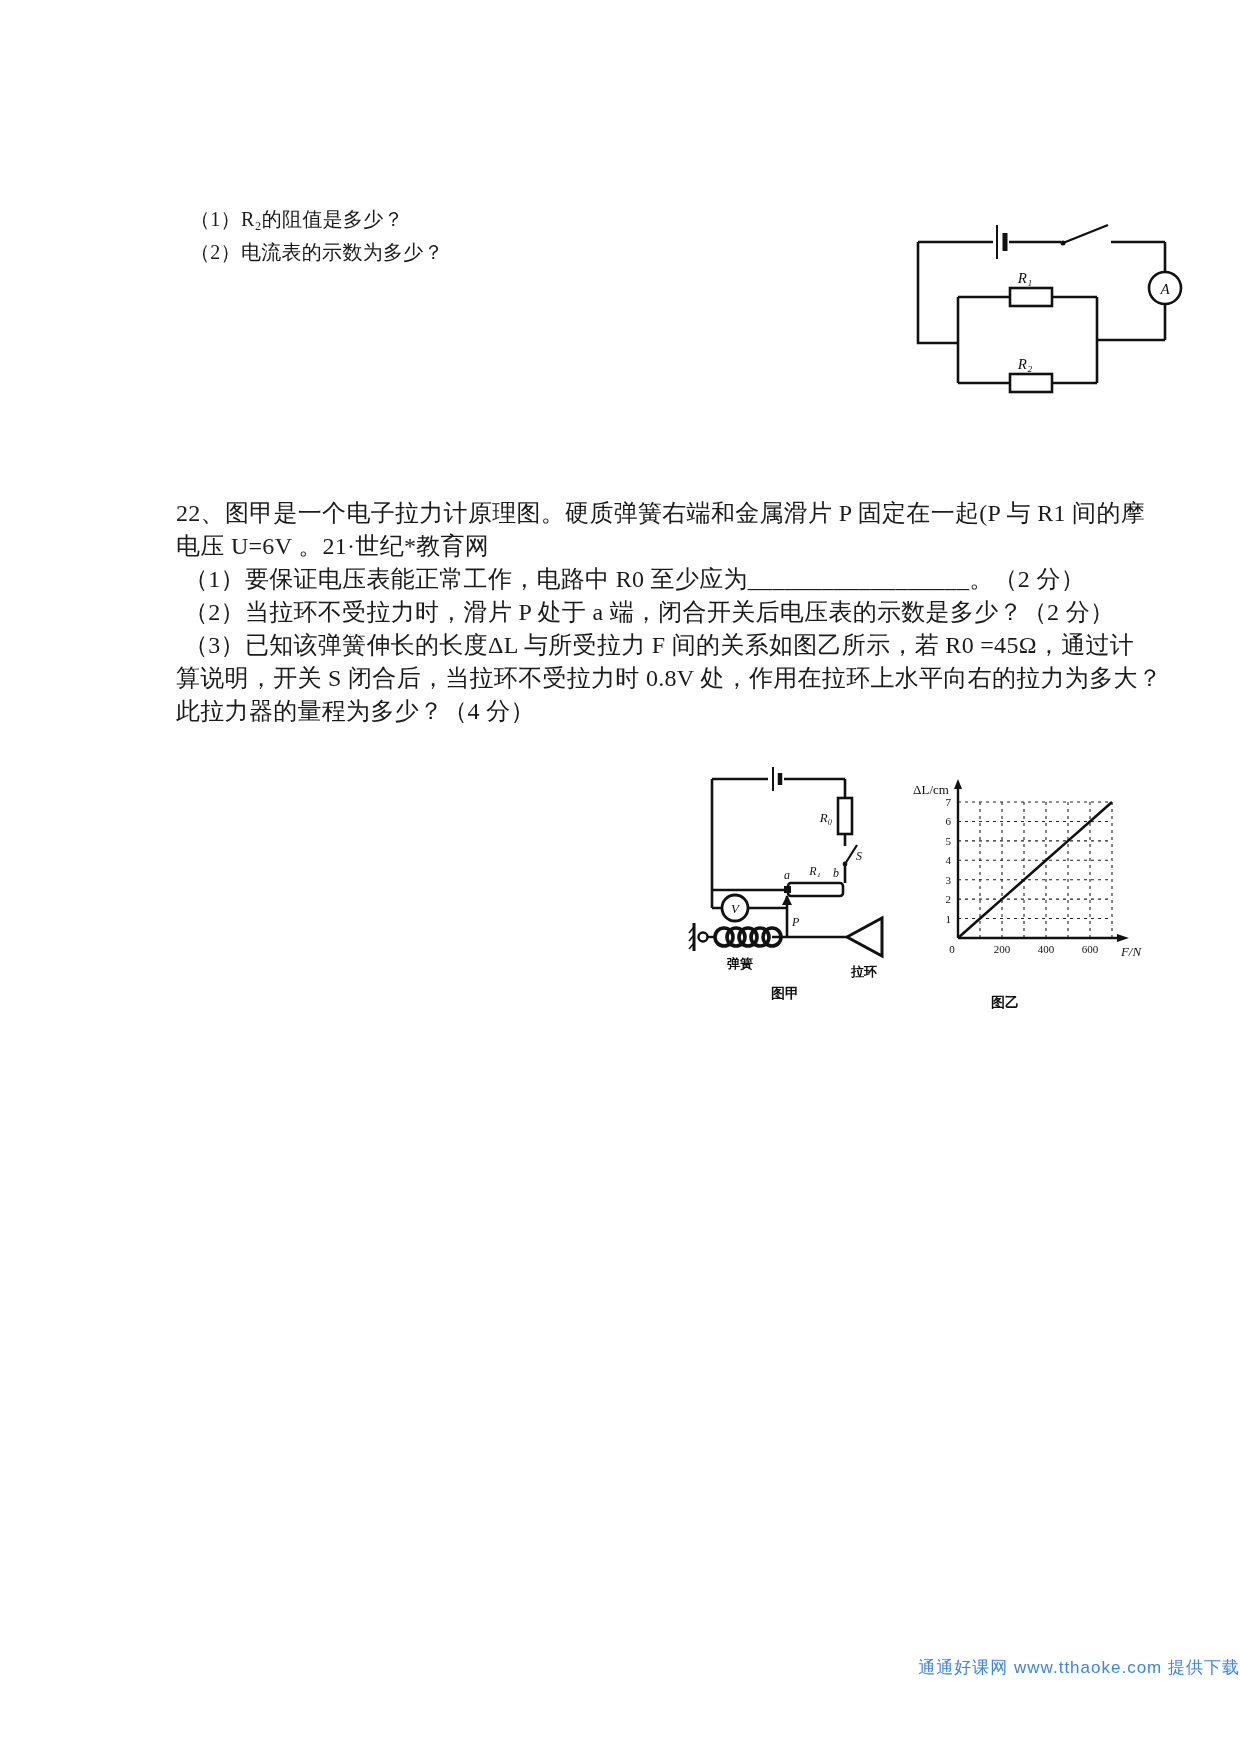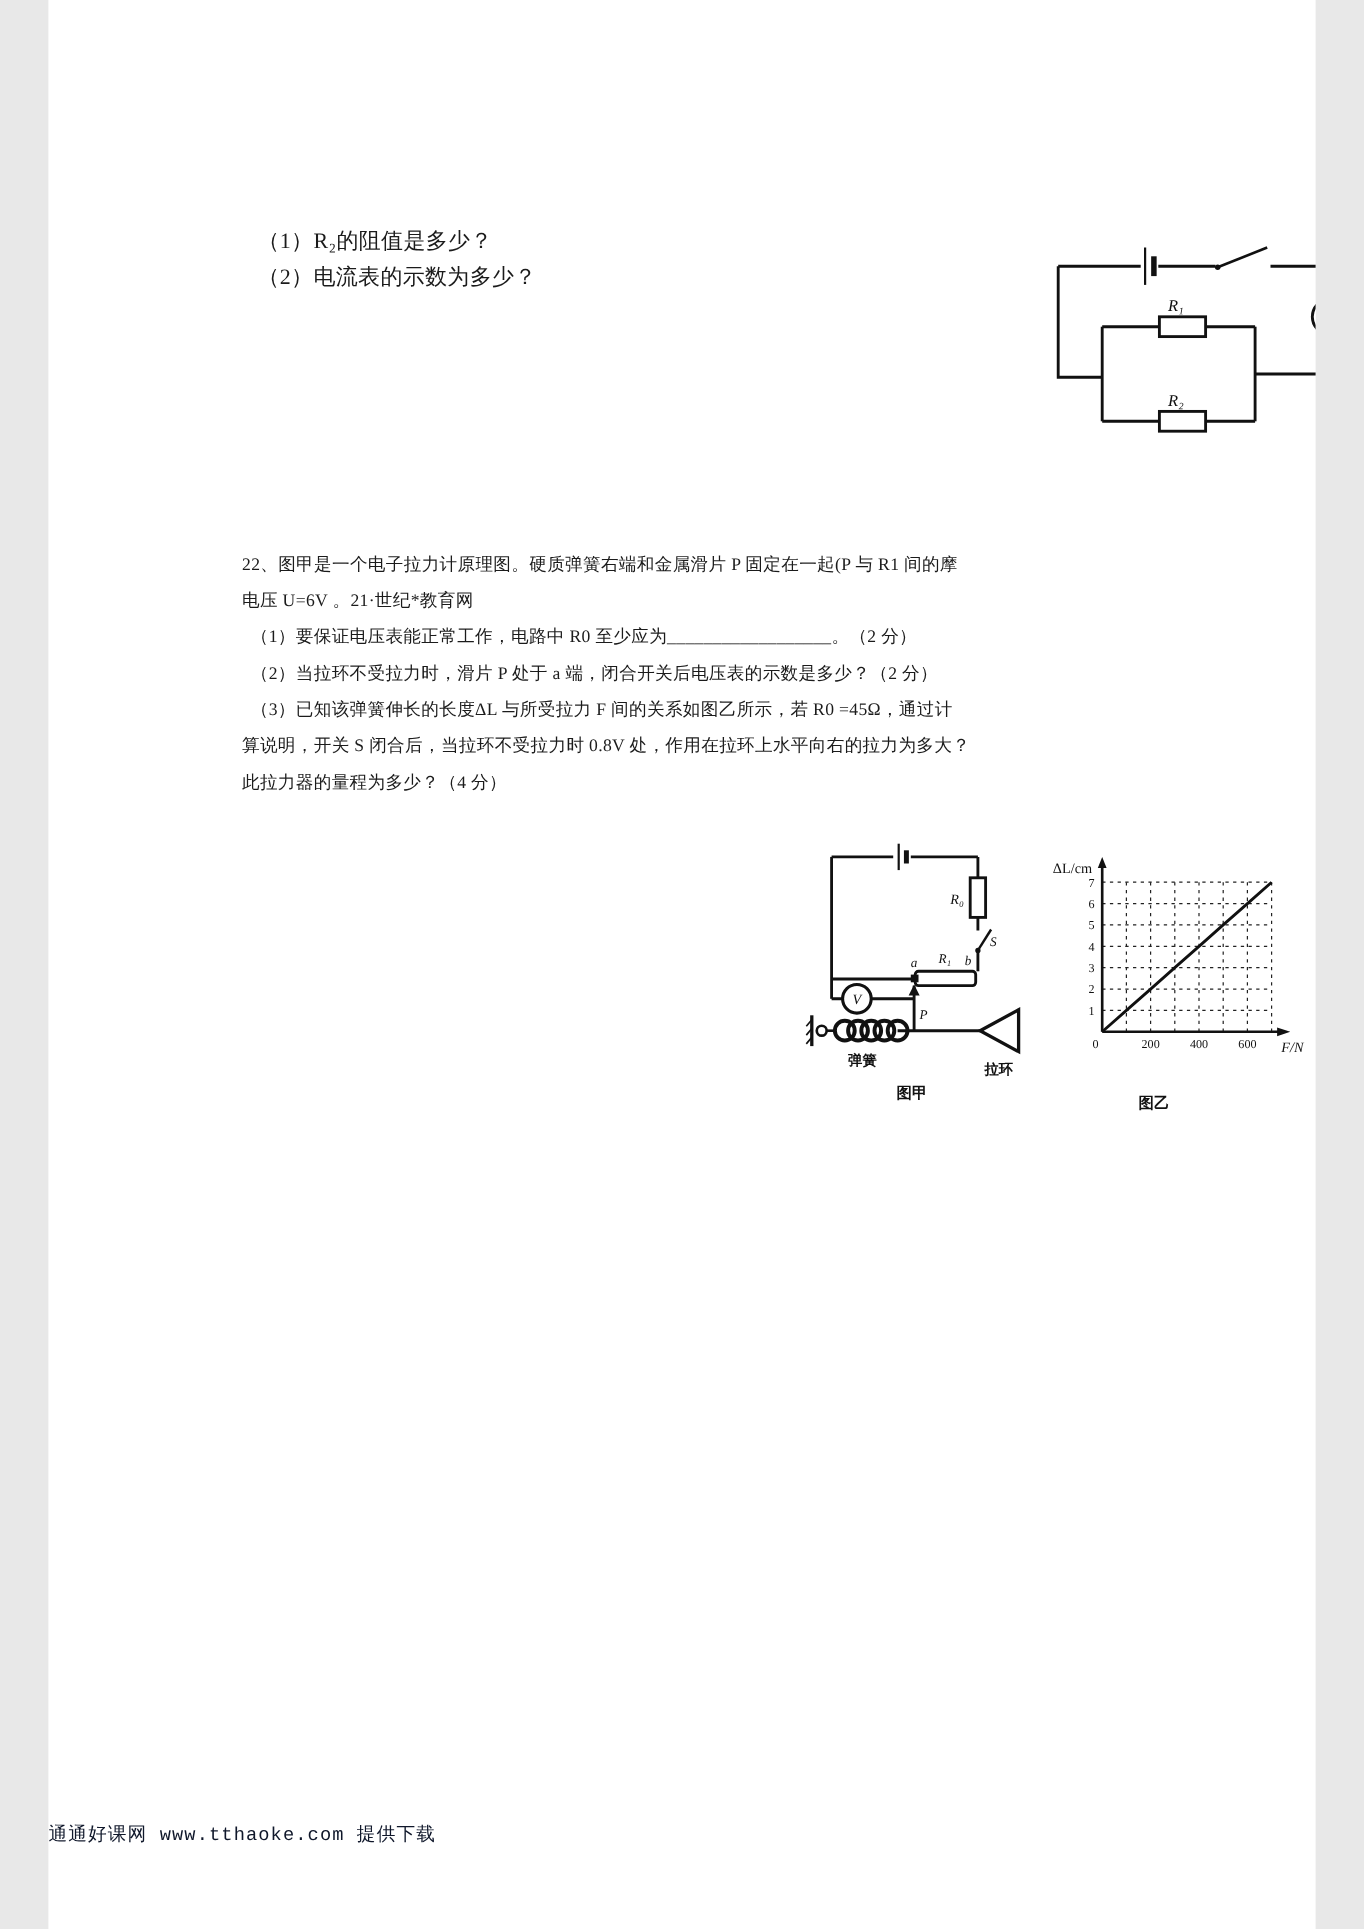--- a/index.html
+++ b/index.html
@@ -1,42 +1,42 @@
 <!DOCTYPE html>
 <html><head>
 <meta charset="utf-8">
 <style>
   html,body{margin:0;padding:0;background:#e8e8e8;}
   .page{
     position:relative;
-    width:1152px;height:1754px;
+    width:1240px;height:1754px;
     margin:0 auto;
     background:#ffffff;
     font-family:"Liberation Serif","DejaVu Serif",serif;
     color:#1b1b1b;
     overflow:hidden;
   }
   .tline{
     position:absolute;
     font-size:20px;
     line-height:33px;
     white-space:nowrap;
     letter-spacing:0.3px;
   }
   .q22block{position:absolute;left:176px;top:497px;width:940px;}
   .q22block .pline{
-    font-size:16px;line-height:33px;white-space:nowrap;letter-spacing:0.3px;
+    font-size:24px;line-height:33px;white-space:nowrap;letter-spacing:0.3px;
   }
   svg{position:absolute;overflow:visible;}
   svg text{font-family:"Liberation Serif","DejaVu Serif",serif;fill:#111;}
   .footer{
     position:absolute;left:0;right:0;top:1656px;
-    text-align:left;
-    font-family:Liberation Mono, monospace;
-    font-size:17px;color:#0f172a;letter-spacing:1px;
+    text-align:right;
+    font-family:Liberation Sans, sans-serif;
+    font-size:17px;color:#3b82f6;letter-spacing:1px;
   }
 </style>
 </head>
 <body>
 
 <div class="page">
 
   <div class="tline" style="left:190px;top:203px;">（1）R₂的阻值是多少？</div>
   <div class="tline" style="left:190px;top:236px;text-align:right;">（2）电流表的示数为多少？</div>
 

